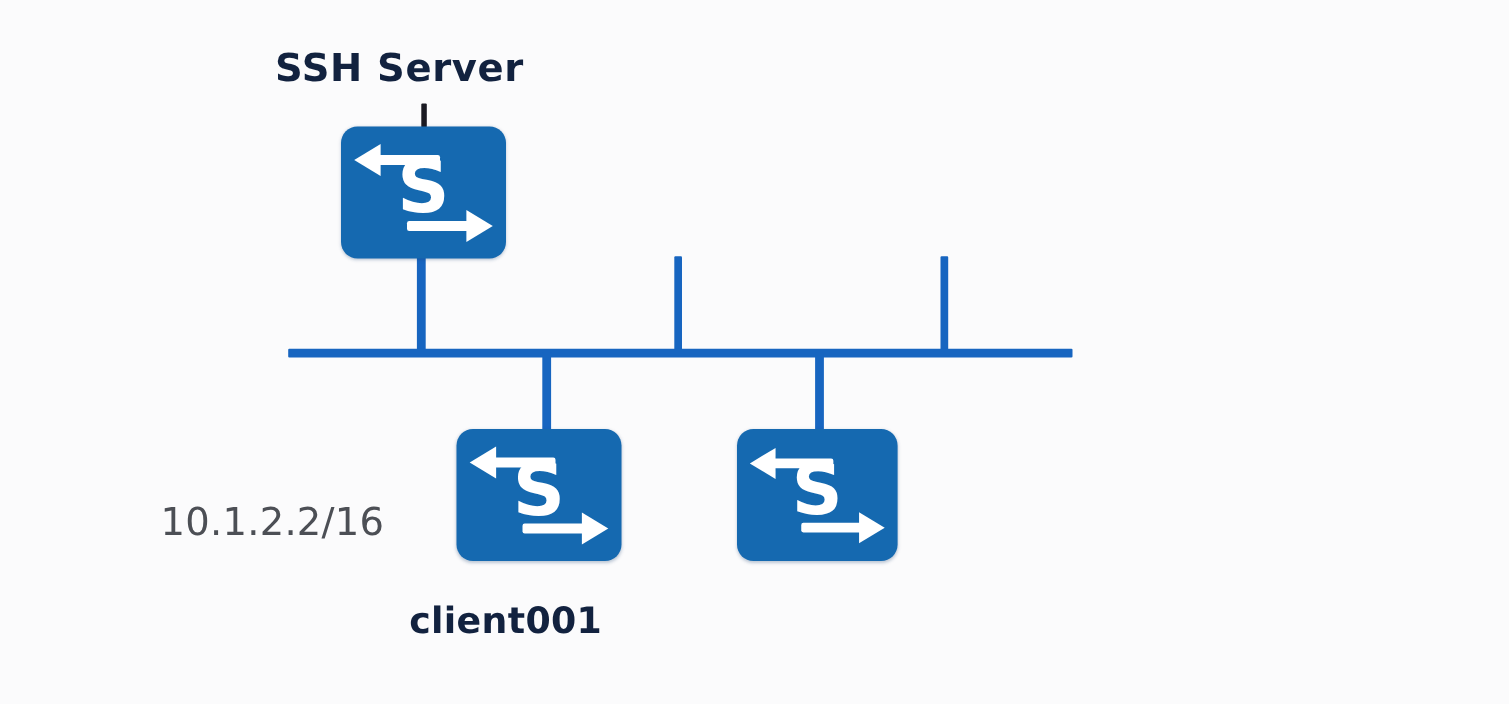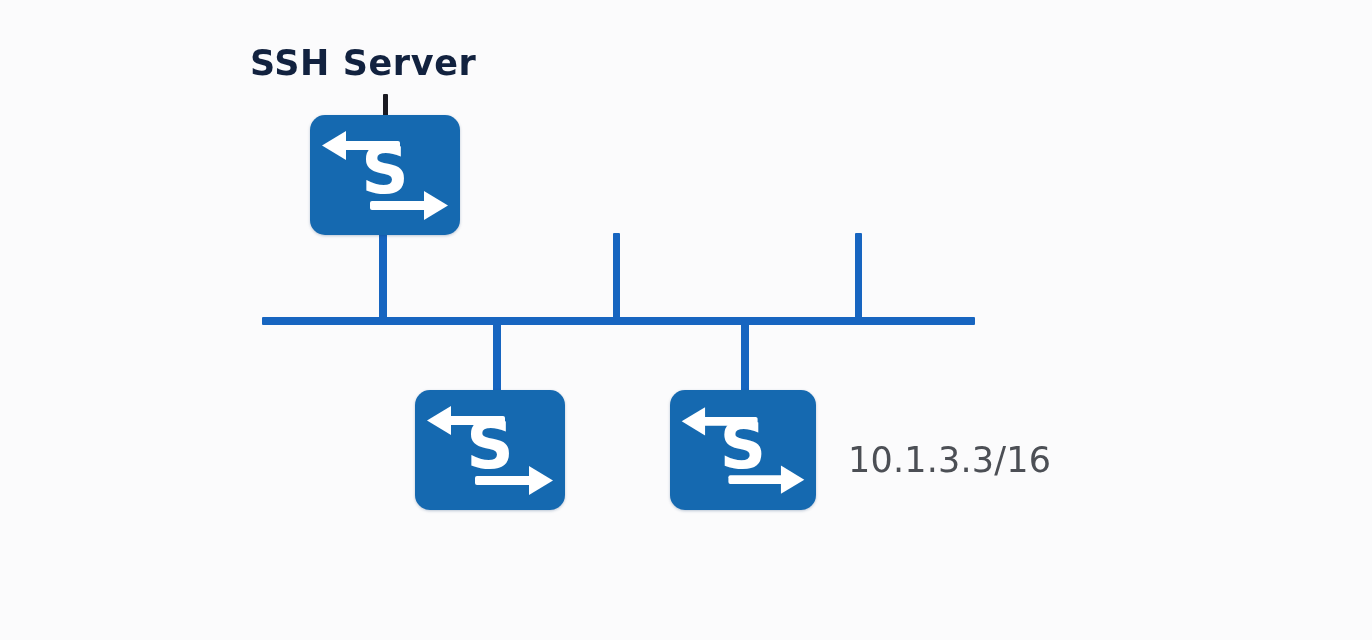--- a/index.html
+++ b/index.html
@@ -78,23 +78,24 @@
   }
 </style>
 </head>
 <body>
 
 <div id="diagram-canvas">
 
   <div class="label title-label" style="left:250px; top:46px;">SSH Server</div>
 
 
+  <div class="label ip-label" style="left:146px; top:458px;">10.1.2.2/16</div>
 
-  <div class="label ip-label" style="left:848px; top:443px;">10.1.3.3/16</div>
 
+  <div class="label host-label" style="left:372px; top:547px;">client001</div>
 
 
   <div class="antenna-tick" style="left:383px; top:94px; width:5px; height:22px;"></div>
 
   <div class="link-stub" style="left:379px; top:233px; width:8px; height:91px;"></div>
 
   <div class="link-stub" style="left:613px; top:233px; width:7px; height:91px;"></div>
 
   <div class="link-stub" style="left:855px; top:233px; width:7px; height:91px;"></div>
 

